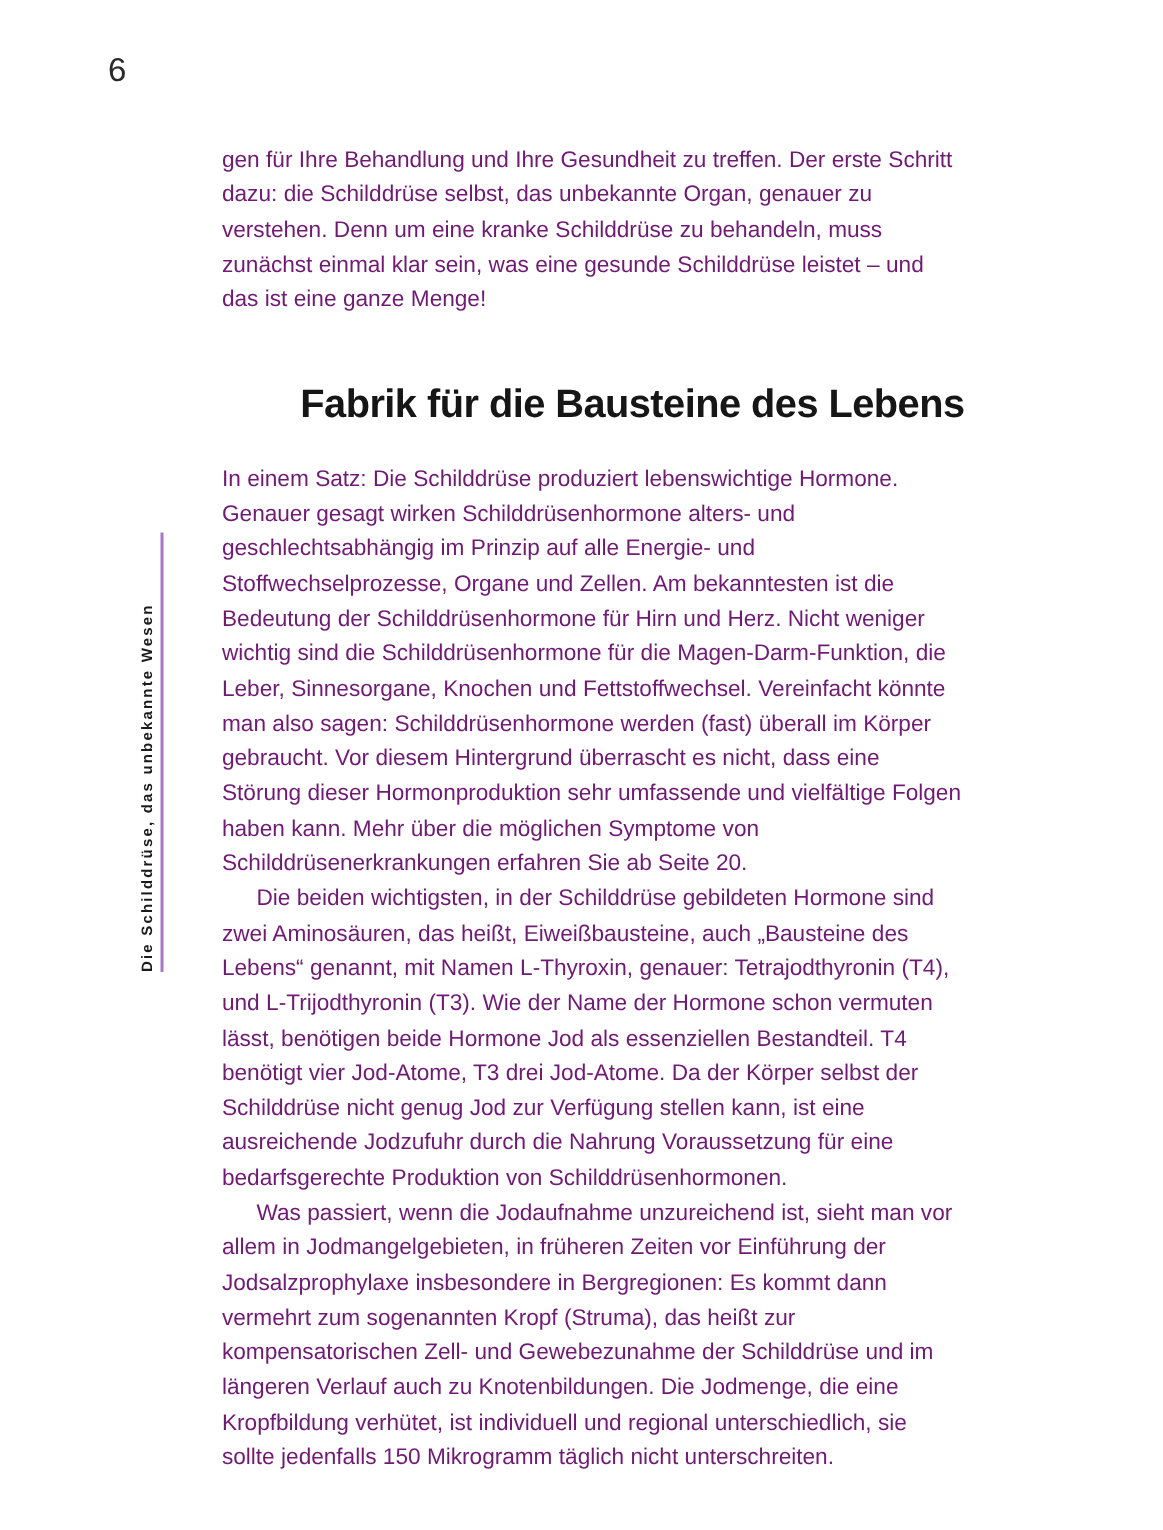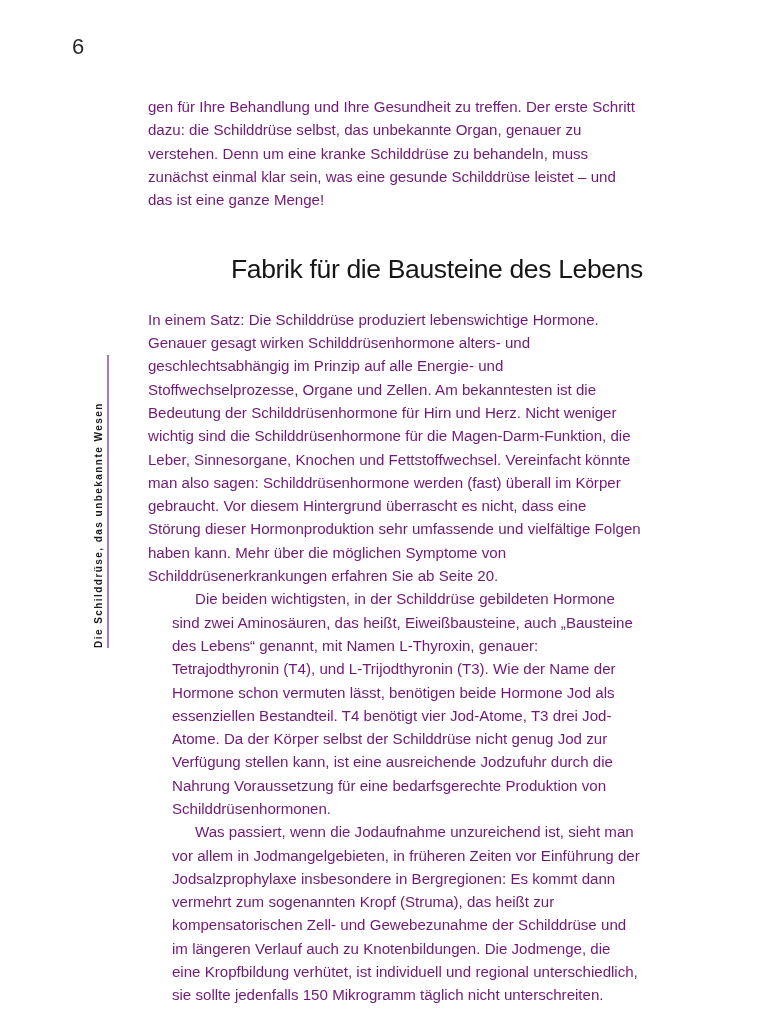--- a/index.html
+++ b/index.html
@@ -78,26 +78,25 @@
     line-height: 23.3px;
     color: #701a75;
     text-align: left;
     margin: 0;
     letter-spacing: -0.02px;
     word-spacing: 0.1px;
   }
 
   .para-indent {
     text-indent: 23px;
-    margin-left: 24px;
   }
 
   .chapter-heading {
     font-size: 26.5px;
-    font-weight: normal;
+    font-weight: bold;
     line-height: 1.18;
     color: #161616;
     margin: 0;
     text-align: right;
     letter-spacing: -0.35px;
     padding-top: 43px;
     padding-bottom: 22px;
   }
 </style>
 </head>

